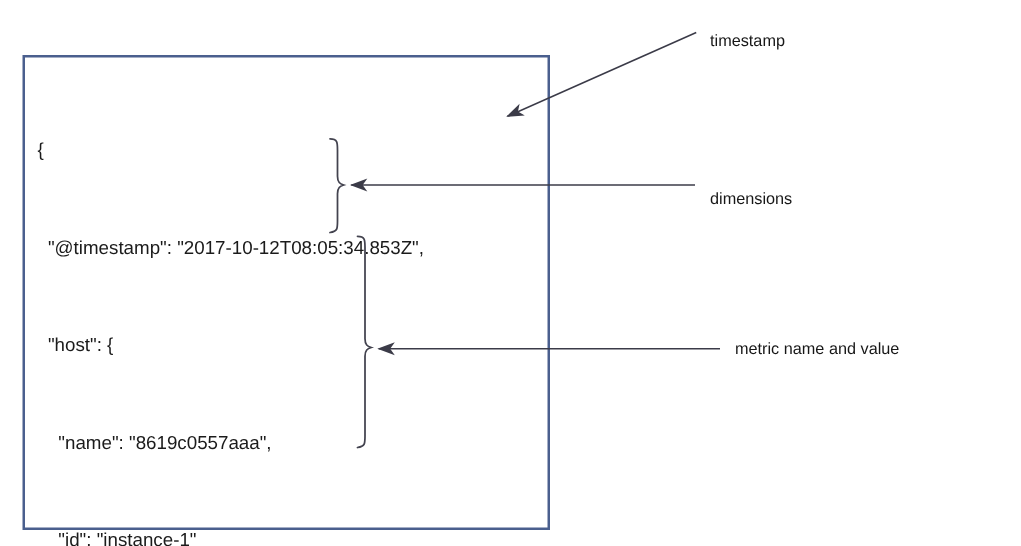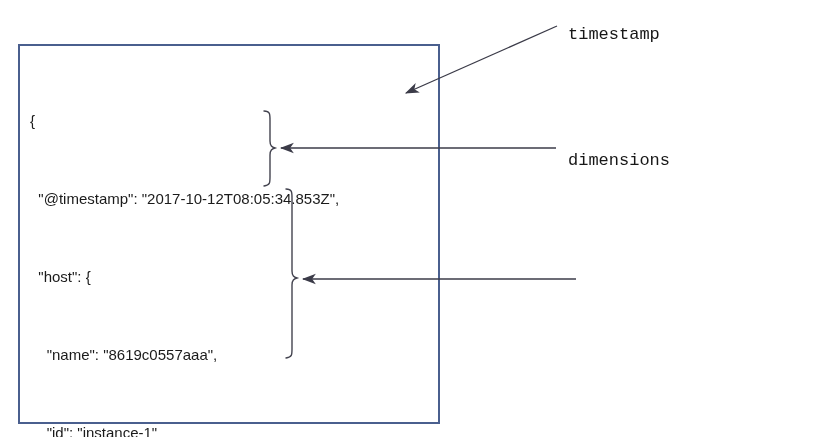--- a/index.html
+++ b/index.html
@@ -44,22 +44,22 @@
   }
   .code-line {
     display: block;
     white-space: pre;
     height: 26px;
   }
 
   
   .annot-label {
     position: absolute;
-    font-family: Liberation Mono, monospace;
-    font-size: 17px;
+    font-family: Liberation Sans, sans-serif;
+    font-size: 13px;
     color: #171717;
     white-space: nowrap;
   }
   #label-timestamp { left: 568px; top: 25px; }
   #label-dimensions { left: 568px; top: 151px; }
   #label-metric { left: 588px; top: 271px; }
 
   
   #overlay {
     position: absolute;
@@ -126,14 +126,15 @@
 
     <line x1="556" y1="148" x2="281" y2="148" stroke="#3b3b48" stroke-width="1.3" marker-end="url(#arrowhead)"></line>
 
     <line x1="576" y1="279" x2="303" y2="279" stroke="#3b3b48" stroke-width="1.3" marker-end="url(#arrowhead)"></line>
   </svg>
 
   <div class="annot-label" id="label-timestamp">timestamp</div>
 
   <div class="annot-label" id="label-dimensions">dimensions</div>
 
+  <div class="annot-label" id="label-metric">metric name and value</div>
 
 </div>
 
 </body></html>

